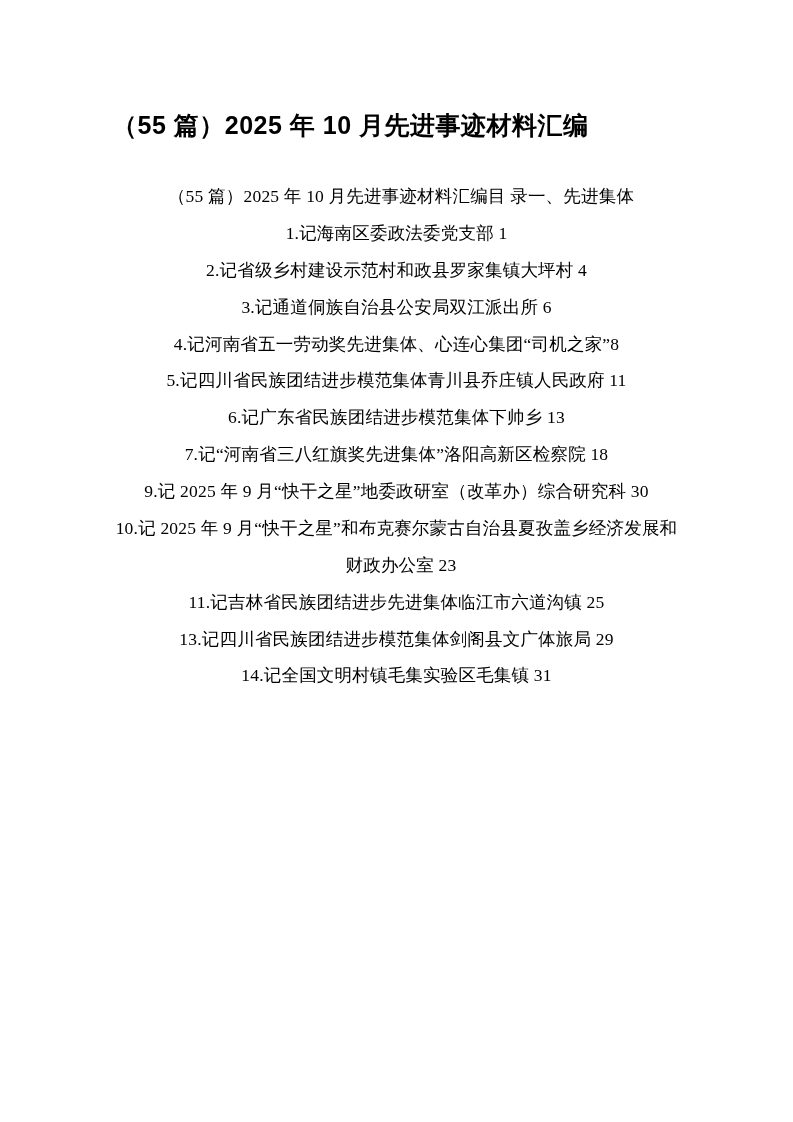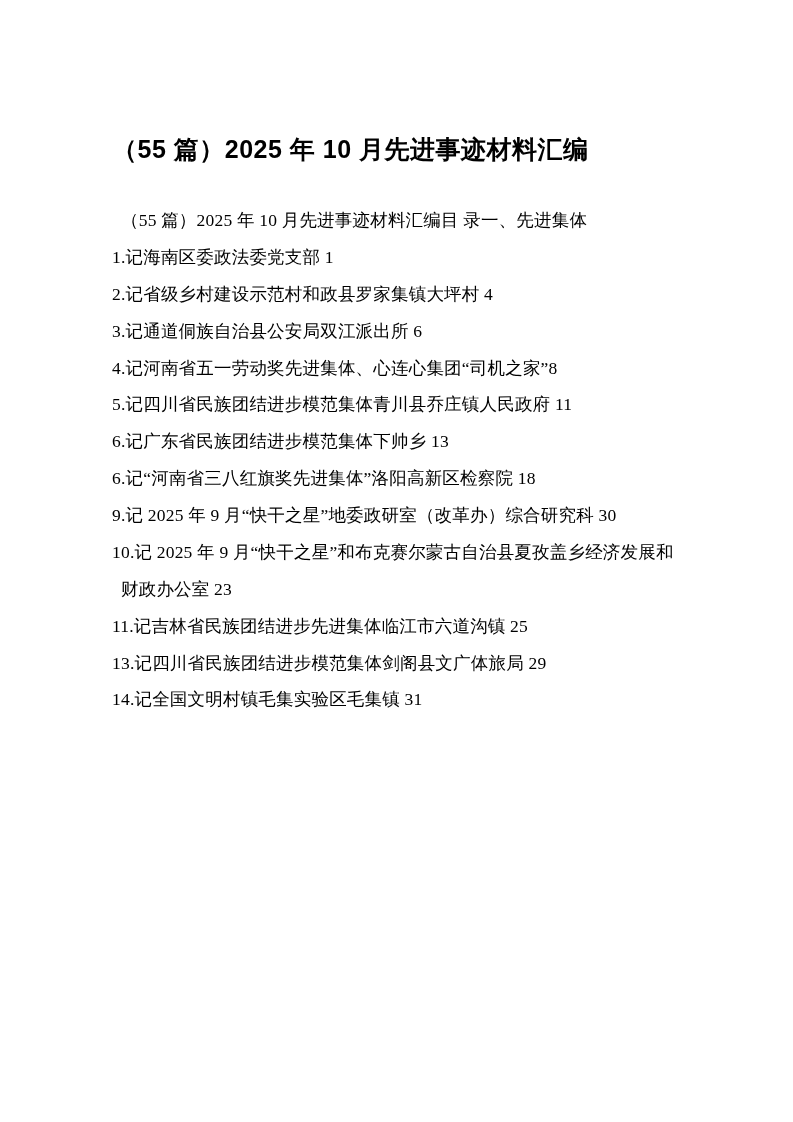--- a/index.html
+++ b/index.html
@@ -13,39 +13,38 @@
     font-family: "Liberation Serif", "DejaVu Serif", serif;
     color: #000000;
     overflow: hidden;
   }
   .page {
     position: relative;
     width: 793px;
     height: 808px;
     box-sizing: border-box;
     padding: 108px 112px 60px 112px;
-    margin-top: 24px;
   }
   .doc-title {
     font-family: "Liberation Sans", sans-serif;
     font-weight: bold;
     font-size: 25px;
     line-height: 1.4;
     letter-spacing: 0.5px;
     margin: 0 0 36px 0;
     white-space: nowrap;
   }
   .body-block {
     font-size: 17.5px;
     line-height: 2.05;
     letter-spacing: 0.2px;
   }
   .para {
     margin: 0 0 1px 0;
-    text-align: left;
+    text-align: center;
     word-break: break-all;
   }
   .para.indent {
     text-indent: 0;
     padding-left: 9px;
   }
   .para.sub-indent {
     padding-left: 9px;
   }
 </style>
@@ -57,21 +56,21 @@
   <h1 class="doc-title">（55 篇）2025 年 10 月先进事迹材料汇编</h1>
 
   <div class="body-block">
     <p class="para indent">（55 篇）2025 年 10 月先进事迹材料汇编目 录一、先进集体</p>
     <p class="para">1.记海南区委政法委党支部 1</p>
     <p class="para">2.记省级乡村建设示范村和政县罗家集镇大坪村 4</p>
     <p class="para">3.记通道侗族自治县公安局双江派出所 6</p>
     <p class="para">4.记河南省五一劳动奖先进集体、心连心集团“司机之家”8</p>
     <p class="para">5.记四川省民族团结进步模范集体青川县乔庄镇人民政府 11</p>
     <p class="para">6.记广东省民族团结进步模范集体下帅乡 13</p>
-    <p class="para">6.记“河南省三八红旗奖先进集体”洛阳高新区检察院 18</p>
+    <p class="para">7.记“河南省三八红旗奖先进集体”洛阳高新区检察院 18</p>
     <p class="para">9.记 2025 年 9 月“快干之星”地委政研室（改革办）综合研究科 30</p>
     <p class="para">10.记 2025 年 9 月“快干之星”和布克赛尔蒙古自治县夏孜盖乡经济发展和</p>
     <p class="para sub-indent">财政办公室 23</p>
     <p class="para">11.记吉林省民族团结进步先进集体临江市六道沟镇 25</p>
     <p class="para">13.记四川省民族团结进步模范集体剑阁县文广体旅局 29</p>
     <p class="para">14.记全国文明村镇毛集实验区毛集镇 31</p>
   </div>
 
 </div>
 

